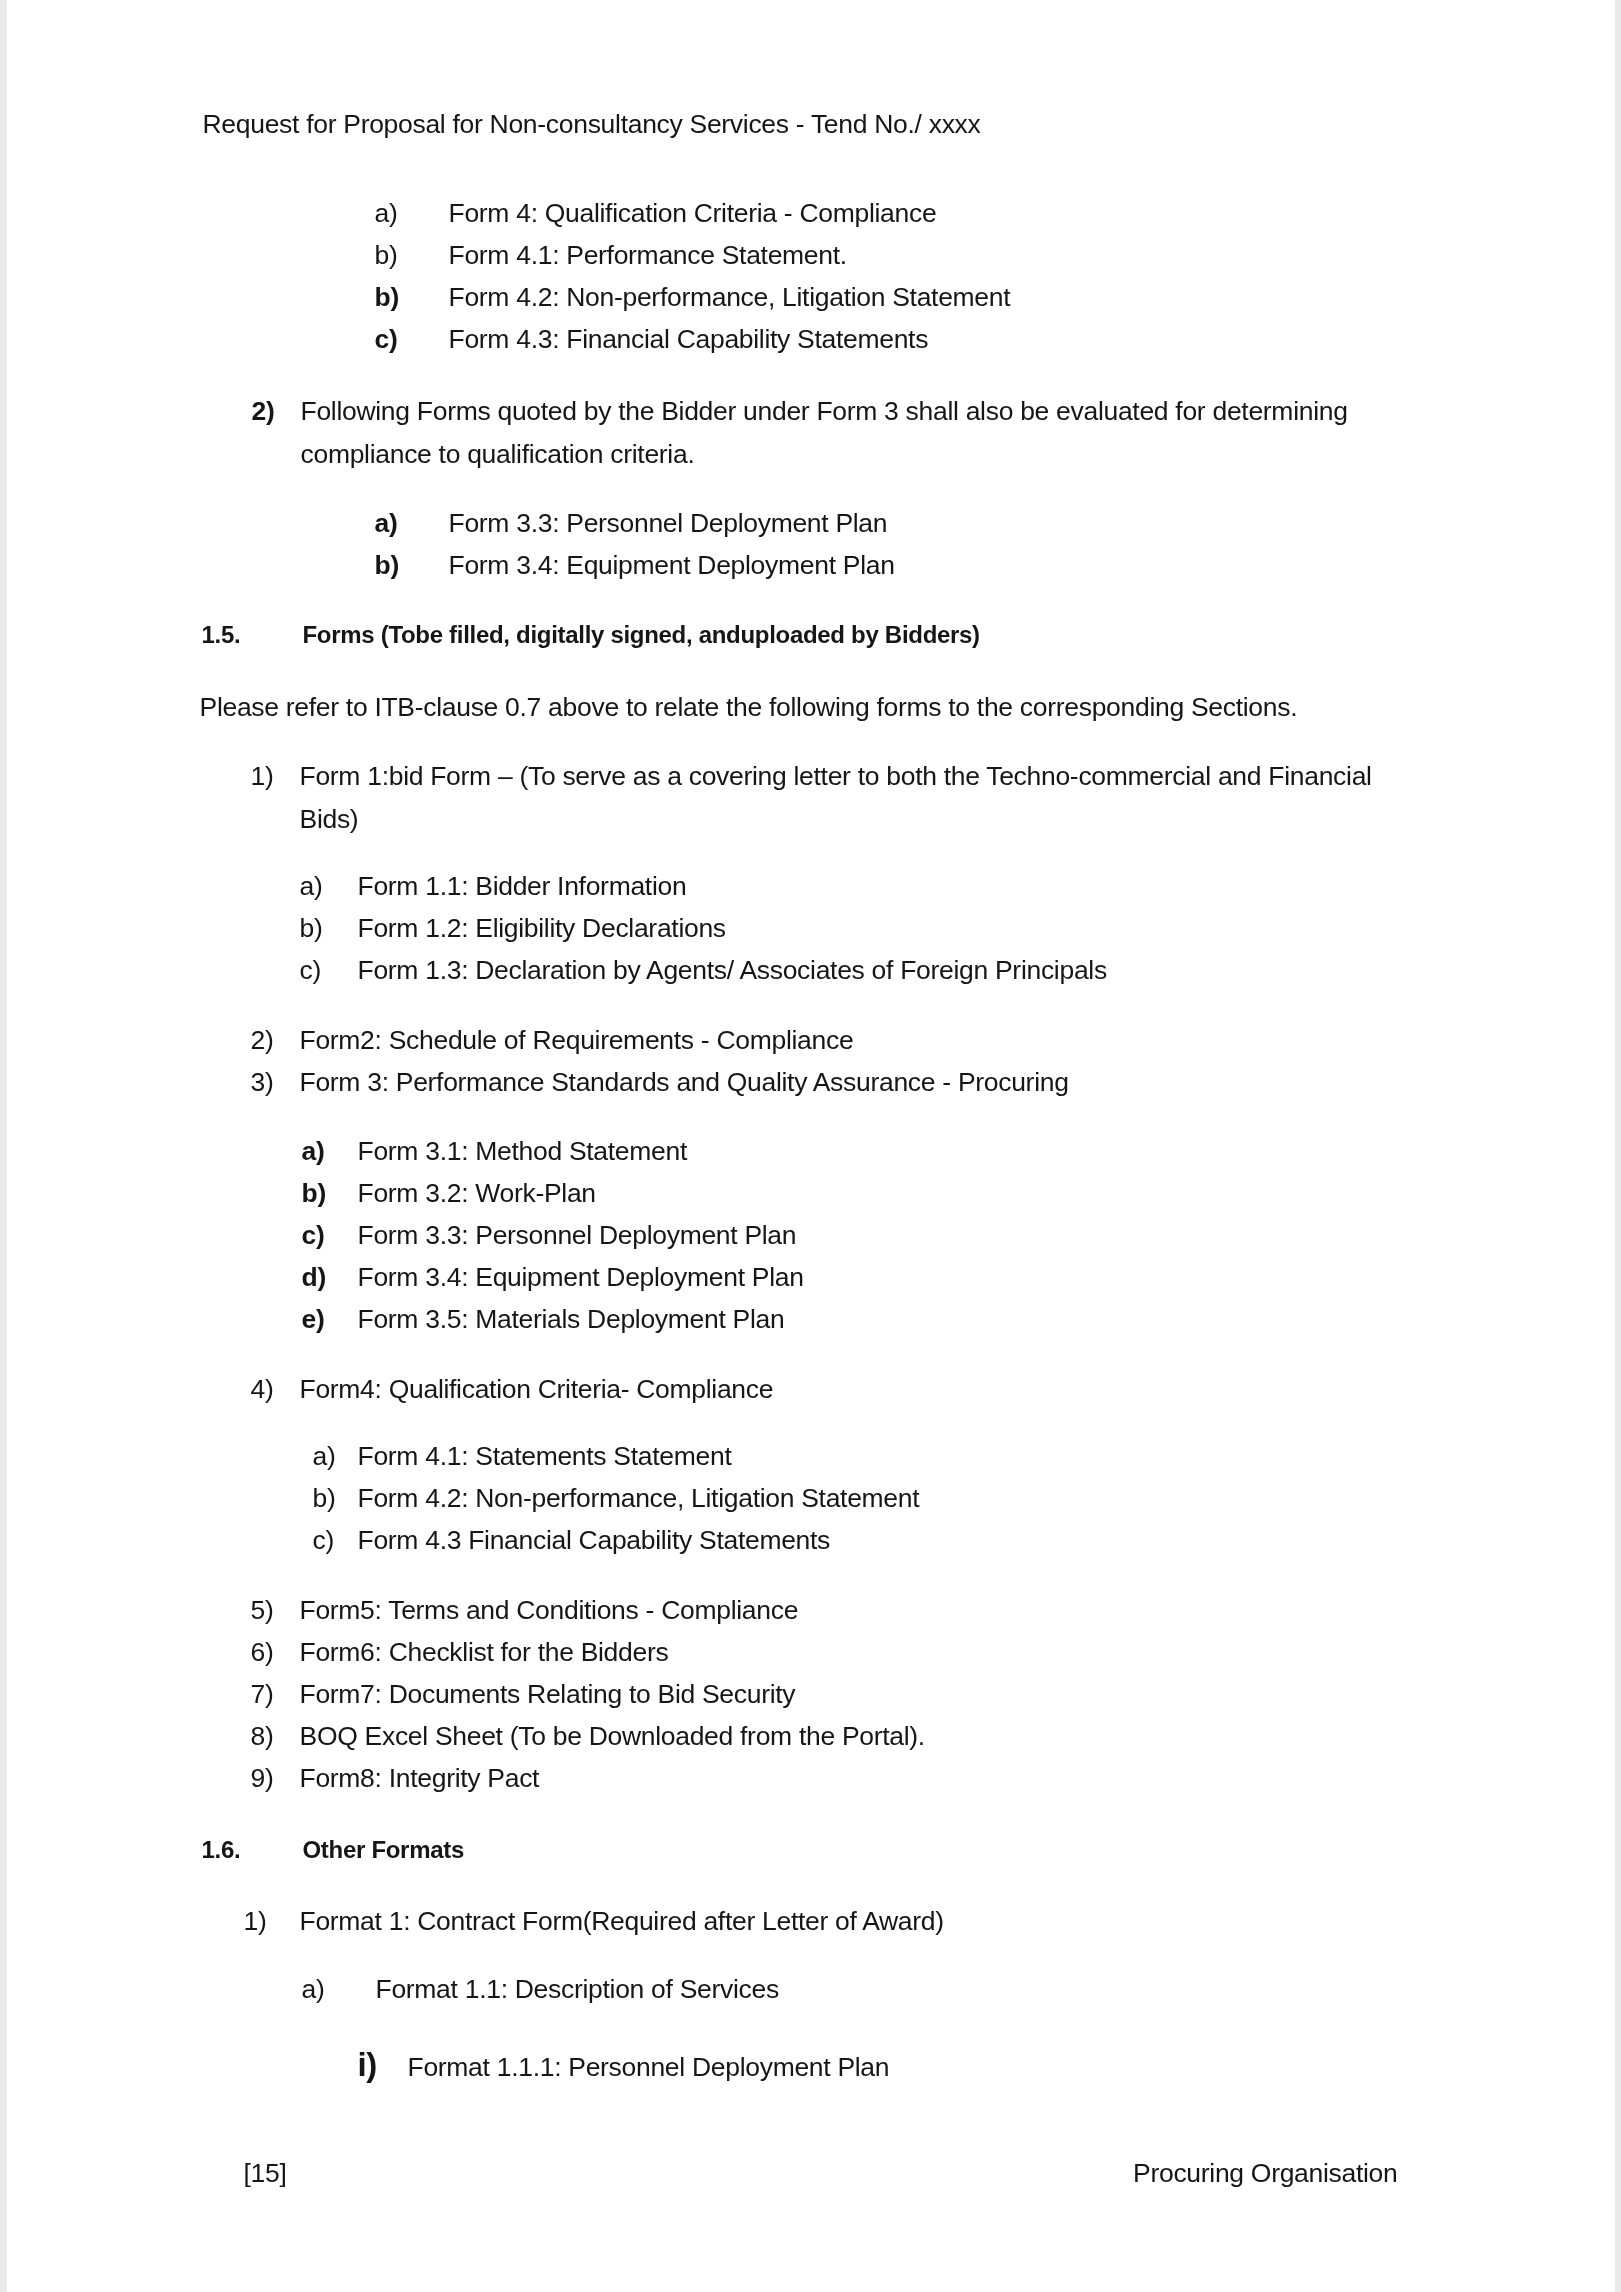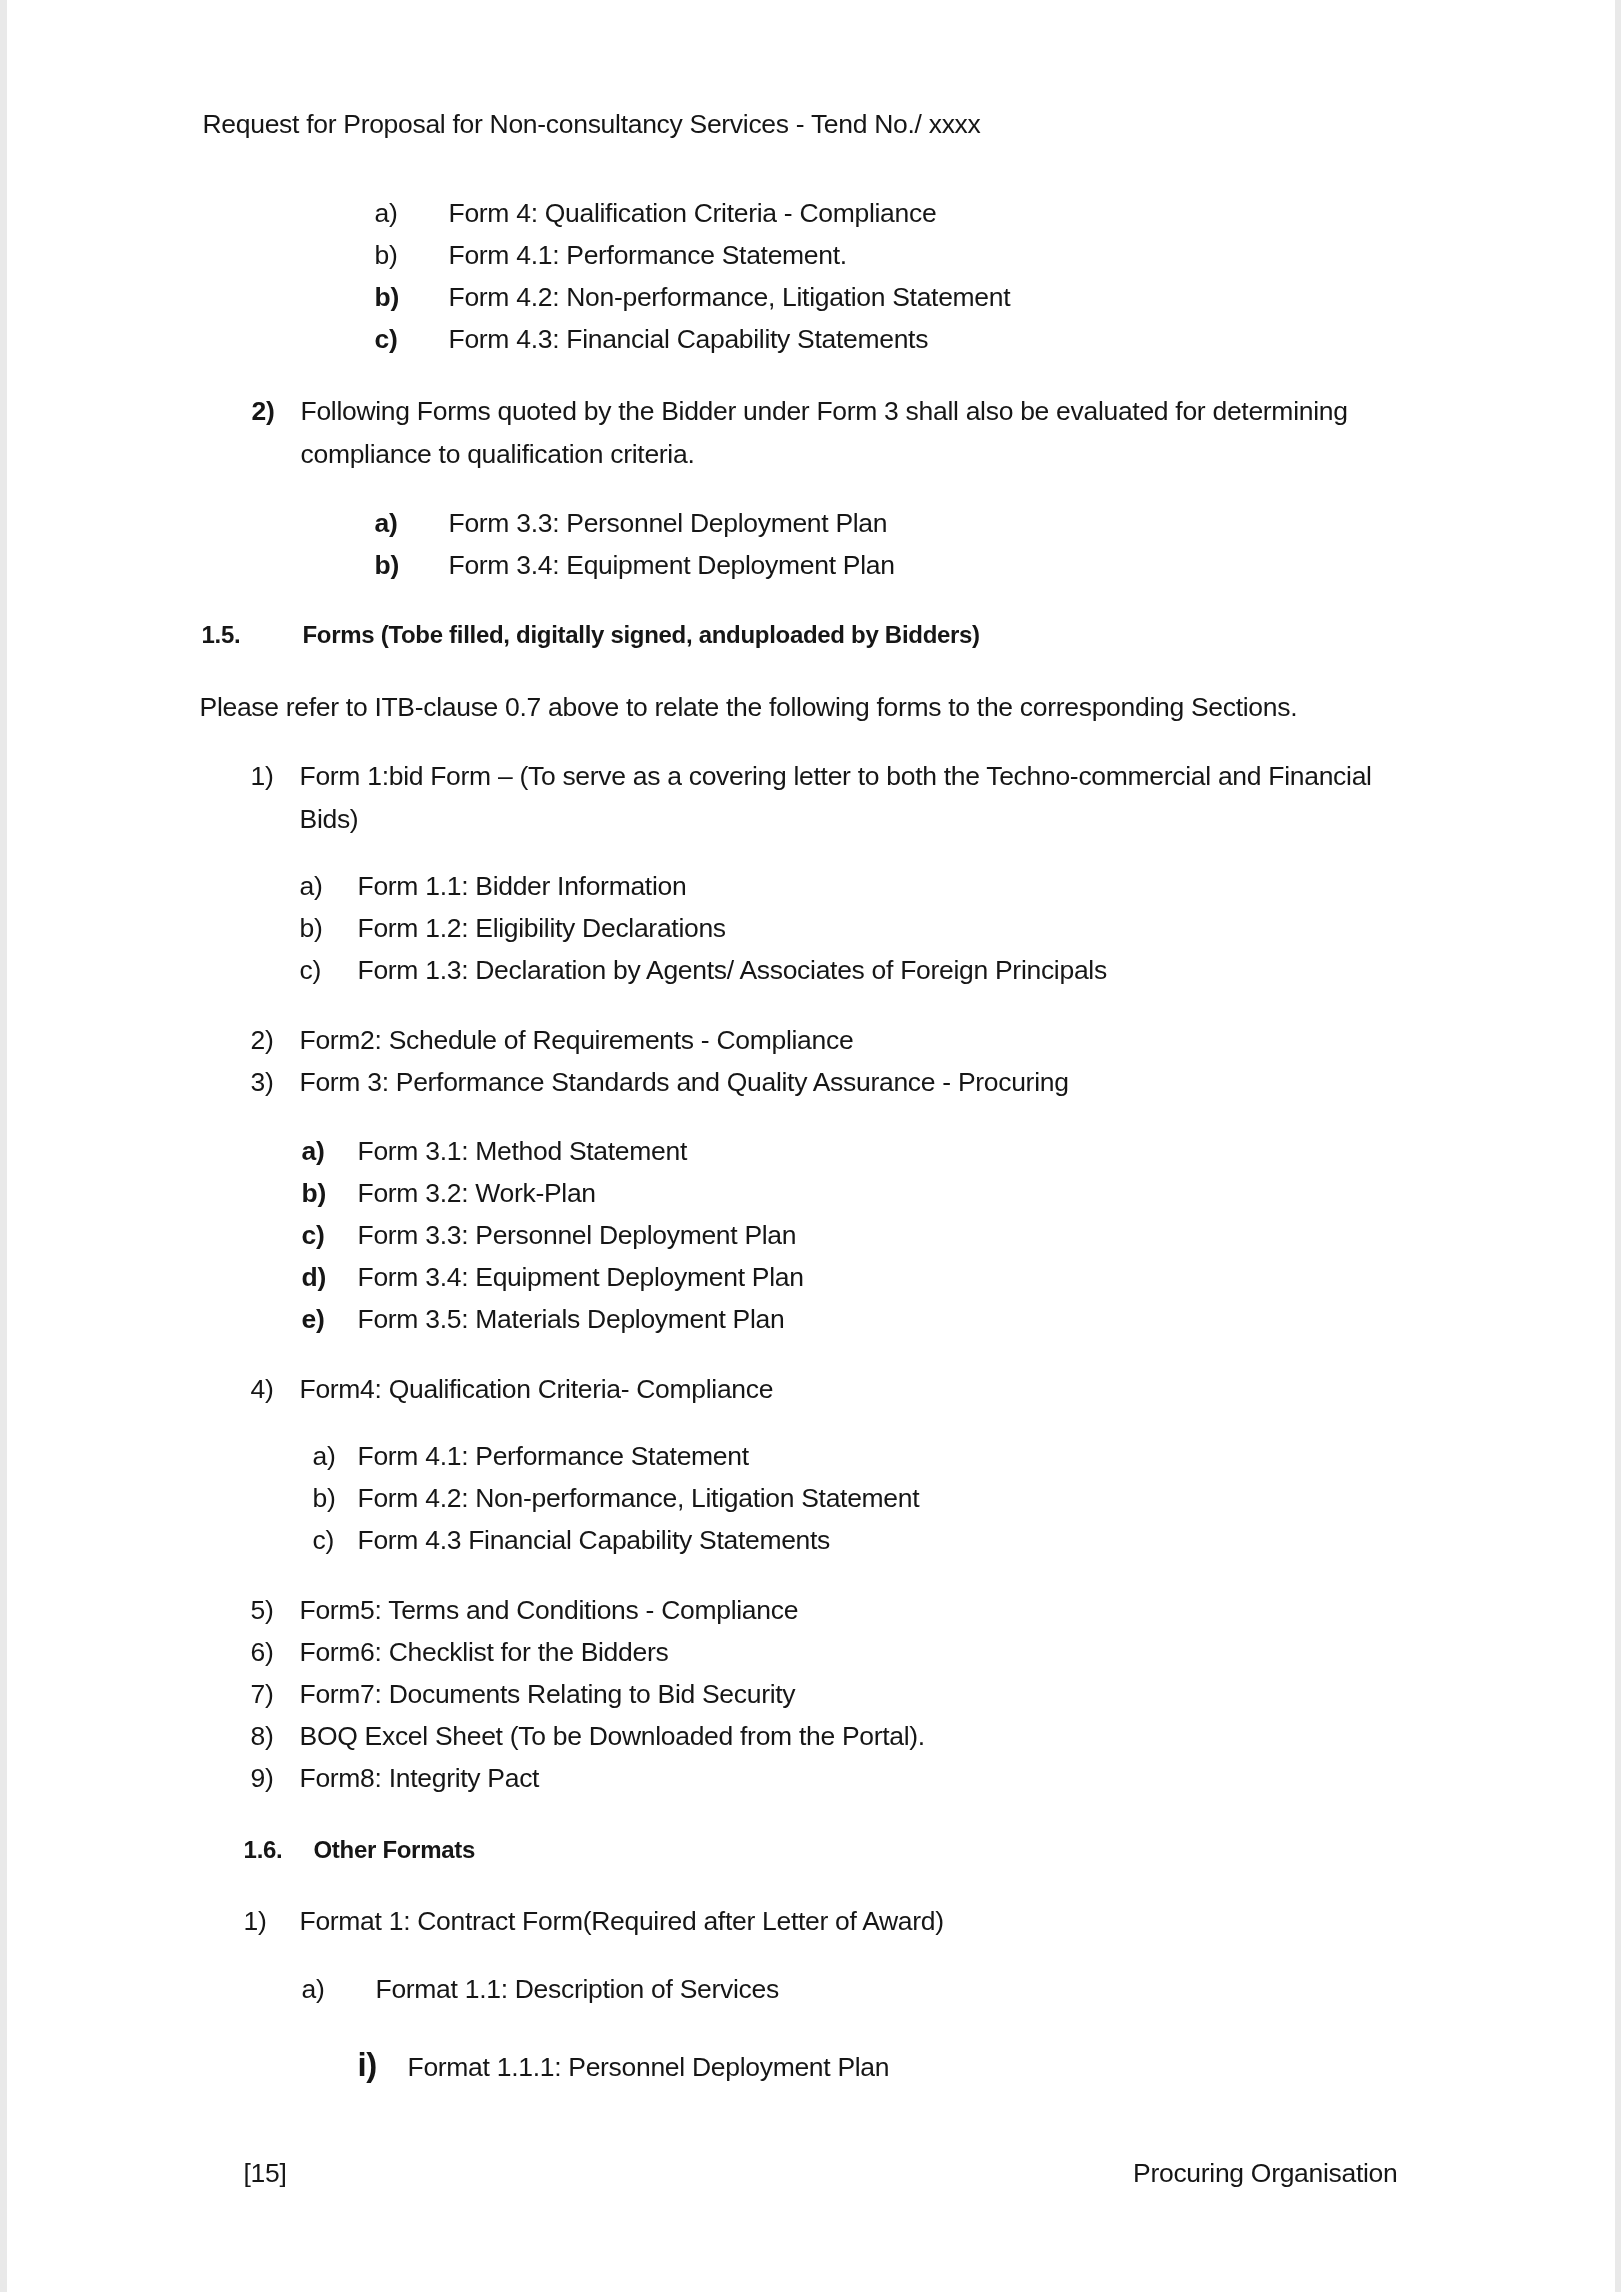--- a/index.html
+++ b/index.html
@@ -35,21 +35,21 @@
   #n23{left:244px;top:1019px;}
   #n23 .lbl{width:49px;}
   #list-b3{left:295px;top:1130px;}
   #list-b3 .lbl{width:56px;font-weight:bold;}
   #n4{left:244px;top:1368px;display:flex;line-height:43px;}
   #n4 .lbl{width:49px;}
   #list-b4{left:306px;top:1435px;}
   #list-b4 .lbl{width:45px;}
   #n59{left:244px;top:1589px;}
   #n59 .lbl{width:49px;}
-  #h16{left:206px;top:1831px;text-align:center;}
+  #h16{left:195px;top:1831px;}
   #f1{left:237px;top:1900px;display:flex;line-height:43px;}
   #f1 .lbl{width:56px;}
   #fa{left:295px;top:1968px;display:flex;line-height:43px;}
   #fa .lbl{width:74px;}
   #fi{left:351px;top:2041px;display:flex;align-items:baseline;}
   #fi .lbl{flex:0 0 50px;font-weight:bold;font-size:33px;line-height:47px;}
   #fi .txt{font-size:26.5px;line-height:47px;}
   #footer-left{left:237px;top:2152px;line-height:42px;}
   #footer-right{right:217px;top:2152px;line-height:42px;}
 </style>
@@ -157,21 +157,21 @@
   </div>
 
   <div class="abs" id="n4">
     <span class="lbl">4)</span>
     <span class="txt">Form4: Qualification Criteria- Compliance</span>
   </div>
 
   <div class="abs" id="list-b4">
     <div class="row">
       <span class="lbl">a)</span>
-      <span class="txt">Form 4.1: Performance Statement</span>
+      <span class="txt">Form 4.1: Statements Statement</span>
     </div>
     <div class="row">
       <span class="lbl">b)</span>
       <span class="txt">Form 4.2: Non-performance, Litigation Statement</span>
     </div>
     <div class="row">
       <span class="lbl">c)</span>
       <span class="txt">Form 4.3 Financial Capability Statements</span>
     </div>
   </div>

